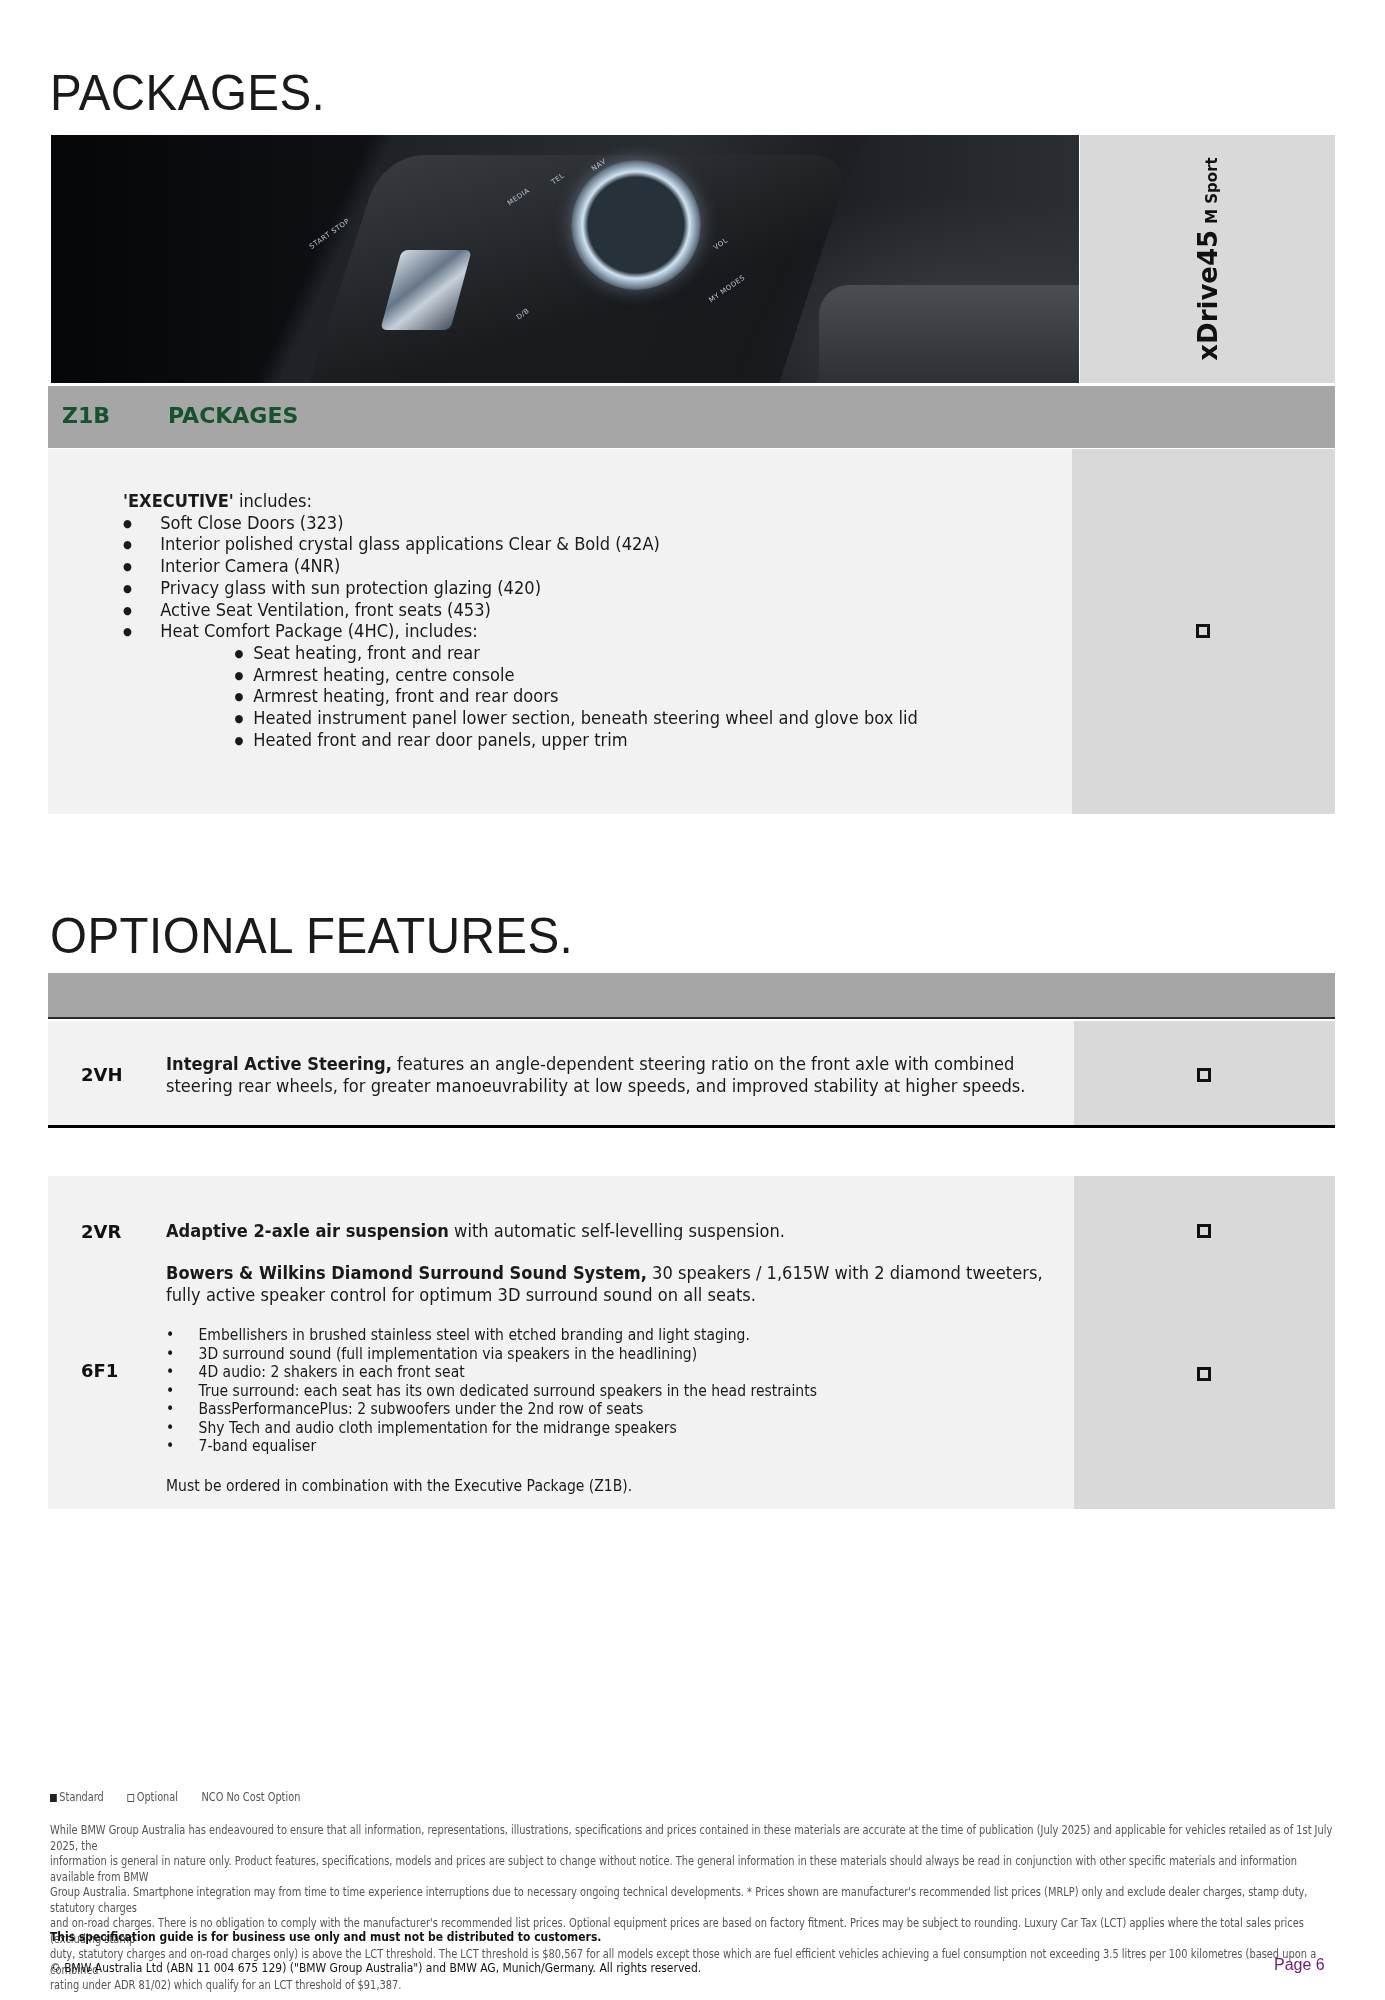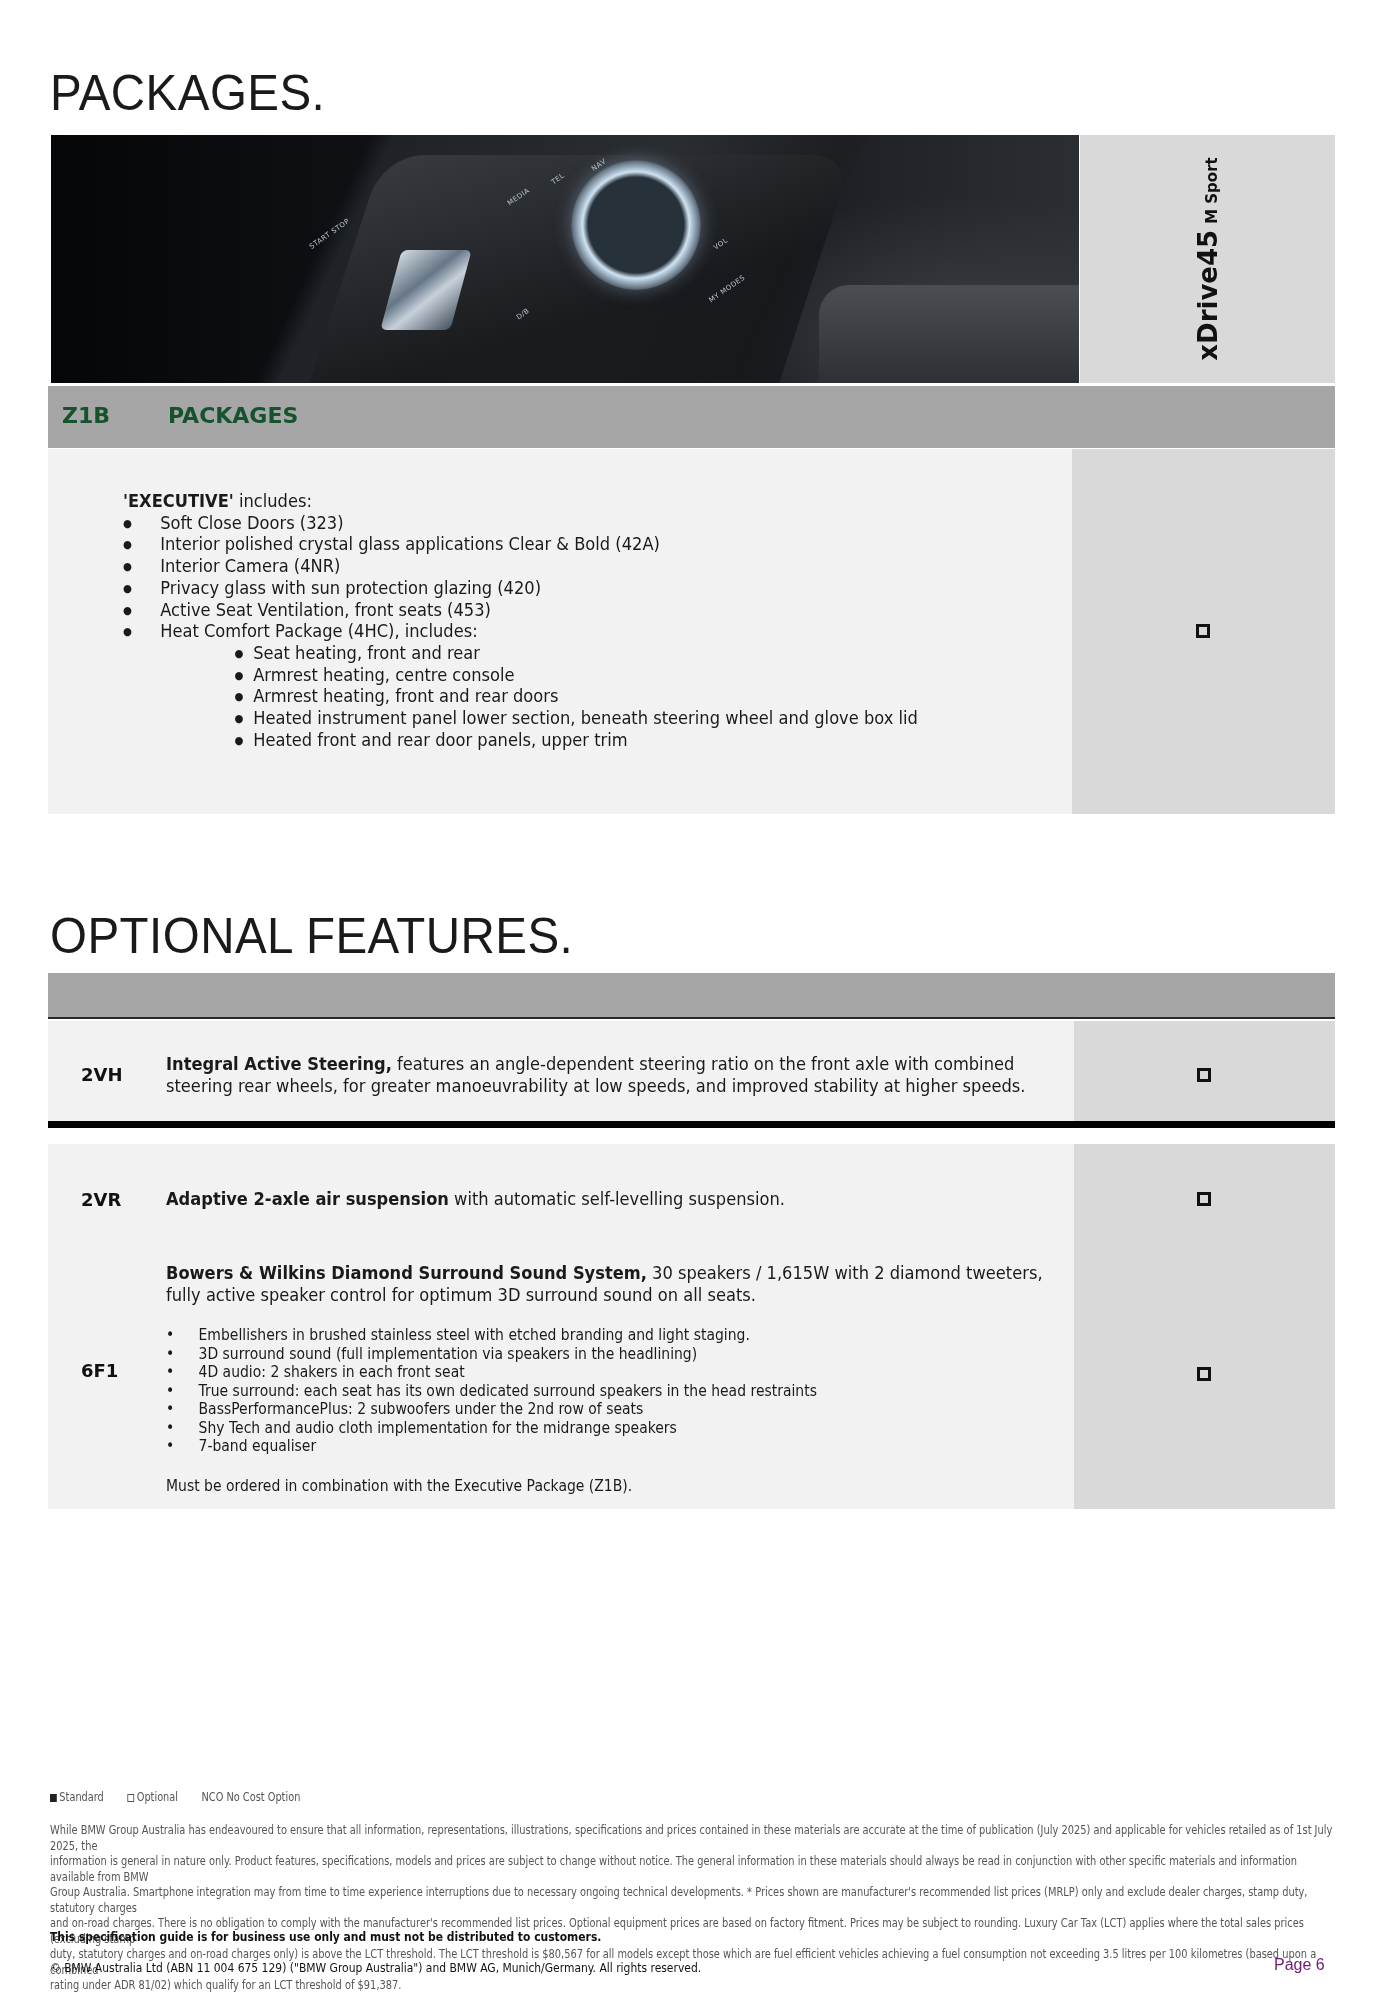--- a/index.html
+++ b/index.html
@@ -105,21 +105,21 @@
   
   .opt-header {
     position: absolute; left: 48px; top: 973px; width: 1287px; height: 46px;
     background: #a6a6a6; border-bottom: 2px solid #2a2a2a;
   }
   .opt-row {
     position: absolute; left: 48px; width: 1287px;
   }
   .opt-row .left { position: absolute; left: 0; top: 0; bottom: 0; width: 1026px; background: #f2f2f2; }
   .opt-row .right { position: absolute; left: 1026px; top: 0; bottom: 0; width: 261px; background: #d9d9d9; }
-  .opt-row.divider { border-bottom: 7px solid #000000; }
+  .opt-row.divider { border-bottom: 3px solid #000000; }
   .opt-row .code {
     position: absolute; left: 33px; font-size: 18px; font-weight: 700; color: #111;
     font-family: "DejaVu Sans", sans-serif;
   }
   .opt-row .desc {
     position: absolute; left: 118px; font-size: 17.5px; line-height: 22px; color: #1a1a1a;
     font-family: "DejaVu Sans", sans-serif;
     transform: scaleX(0.93); transform-origin: left top; white-space: nowrap;
   }
   .opt-row .desc b { font-weight: 700; }
@@ -217,21 +217,21 @@
   <div class="right">
     <span class="checkbox" style="left:123px;top:47px;"></span>
   </div>
   <span class="code" style="top:43px;">2VH</span>
   <div class="desc" style="top:32px;">
     <div><b>Integral Active Steering,</b><span> features an angle-dependent steering ratio on the front axle with combined</span></div>
     <div>steering rear wheels, for greater manoeuvrability at low speeds, and improved stability at higher speeds.</div>
   </div>
 </div>
 
-<div class="opt-row divider" style="top:1144px;height:110px;">
+<div class="opt-row divider" style="top:1176px;height:110px;">
   <div class="left"></div>
   <div class="right">
     <span class="checkbox" style="left:123px;top:48px;"></span>
   </div>
   <span class="code" style="top:45px;">2VR</span>
   <div class="desc" style="top:44px;">
     <div><b>Adaptive 2-axle air suspension</b><span> with automatic self-levelling suspension.</span></div>
   </div>
 </div>
 

